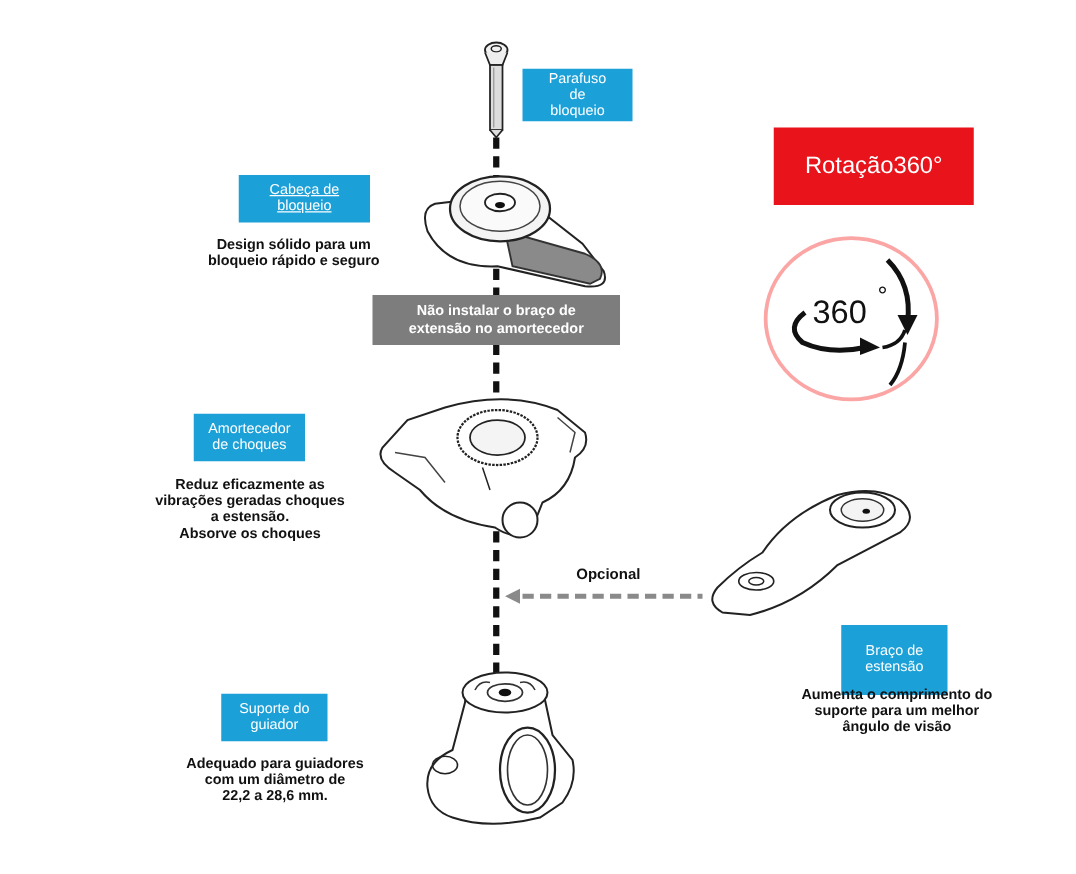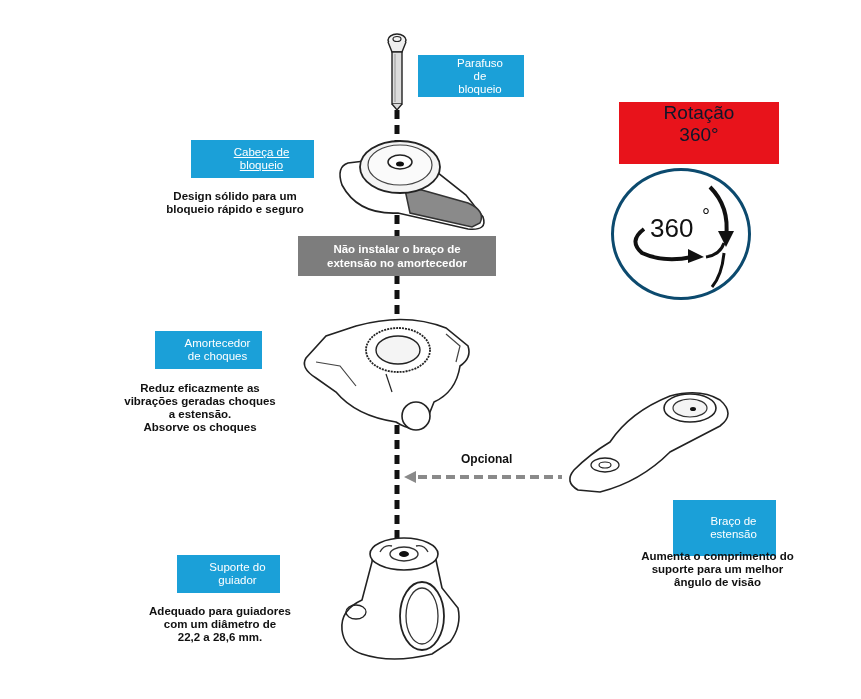--- a/index.html
+++ b/index.html
@@ -1,29 +1,29 @@
 <!DOCTYPE html>
 <html><head>
 <meta charset="utf-8">
 <style>
   html, body { margin:0; padding:0; background:#ffffff; }
   body { width:861px; height:699px; position:relative; overflow:hidden;
          font-family:"Liberation Sans", sans-serif; }
   .abs { position:absolute; }
   .tag { position:absolute; background:#1ba0d8; color:#ffffff; text-align:center;
          font-size:11.5px; line-height:13px; display:flex; align-items:center;
-         justify-content:center; flex-direction:column;padding-left:18px; }
+         justify-content:center; flex-direction:column; }
   .desc { position:absolute; color:#111; font-weight:bold; font-size:11.5px;
           line-height:13px; text-align:center; }
   .grey-box { position:absolute; background:#7d7d7d; color:#fff; font-weight:bold;
               font-size:11.5px; line-height:14px; text-align:center;
               display:flex; align-items:center; justify-content:center; flex-direction:column; }
-  .red-box { position:absolute; background:#e8131b; color:#0f172a; font-size:19px;
-             line-height:22px; text-align:center; display:flex; flex-direction:column;
-             align-items:center; }
+  .red-box { position:absolute; background:#e8131b; color:#ffffff; font-size:19px;
+             line-height:22px; text-align:center; display:flex; 
+             align-items:center; justify-content:center; }
   svg { position:absolute; overflow:visible; }
 </style>
 </head>
 <body>
 
 <svg width="861" height="699" style="left:0;top:0;">
   <line x1="397" y1="110" x2="397" y2="555" stroke="#111" stroke-width="5" stroke-dasharray="9,6"></line>
 </svg>
 
 <svg width="40" height="110" style="left:377px;top:30px;">
@@ -61,21 +61,21 @@
 
 <div class="grey-box" style="left:298px;top:236px;width:198px;height:40px;">
   <span>Não instalar o braço de</span>
   <span>extensão no amortecedor</span>
 </div>
 
 <div class="red-box" style="left:619px;top:102px;width:160px;height:62px;">
   <span>Rotação</span>
   <span>360°</span>
 </div>
-<div class="abs" style="left:611px;top:168px;width:140px;height:132px;border:3px solid #0c4a6e;border-radius:50%;box-sizing:border-box;">
+<div class="abs" style="left:611px;top:189px;width:140px;height:132px;border:3px solid #fca5a5;border-radius:50%;box-sizing:border-box;">
   <svg width="140" height="132" style="left:0;top:0;">
     <path d="M30 58 Q14 70 28 82 Q50 92 78 86" fill="none" stroke="#111" stroke-width="4"></path>
     <path d="M74 78 L90 86 L74 92 Z" fill="#111"></path>
     <path d="M92 86 Q106 84 110 72" fill="none" stroke="#111" stroke-width="3"></path>
     <path d="M96 16 Q116 36 112 66" fill="none" stroke="#111" stroke-width="4"></path>
     <path d="M104 60 L112 76 L120 60 Z" fill="#111"></path>
     <path d="M110 82 Q108 104 98 116" fill="none" stroke="#111" stroke-width="3"></path>
   </svg>
   <span class="abs" style="left:36px;top:42px;font-size:26px;color:#111;">360</span>
   <span class="abs" style="left:88px;top:34px;font-size:20px;color:#111;">°</span>

